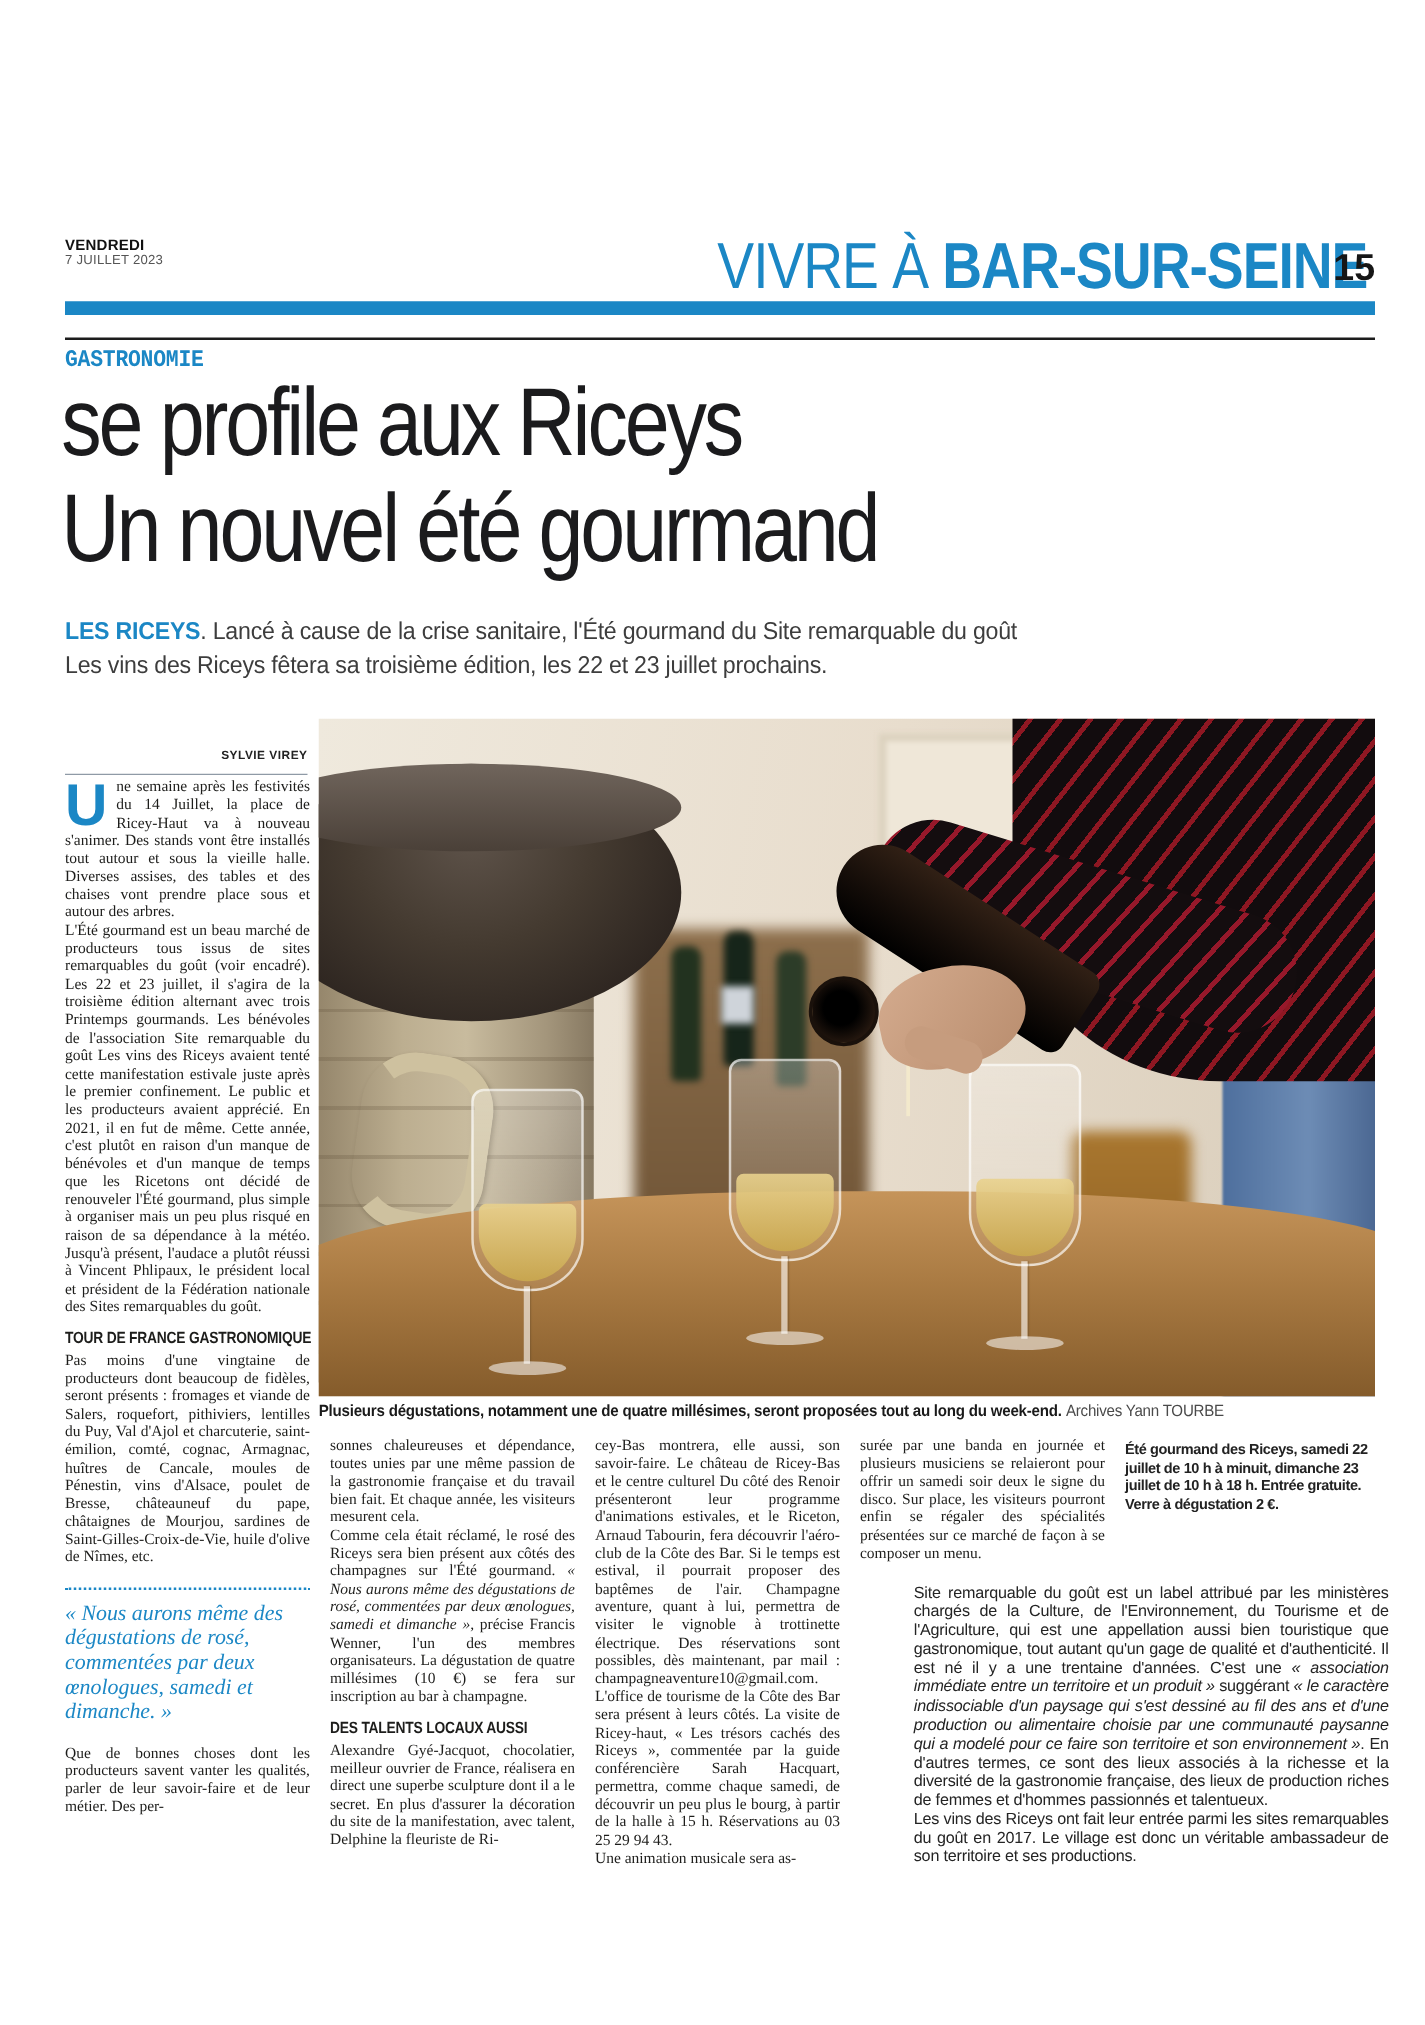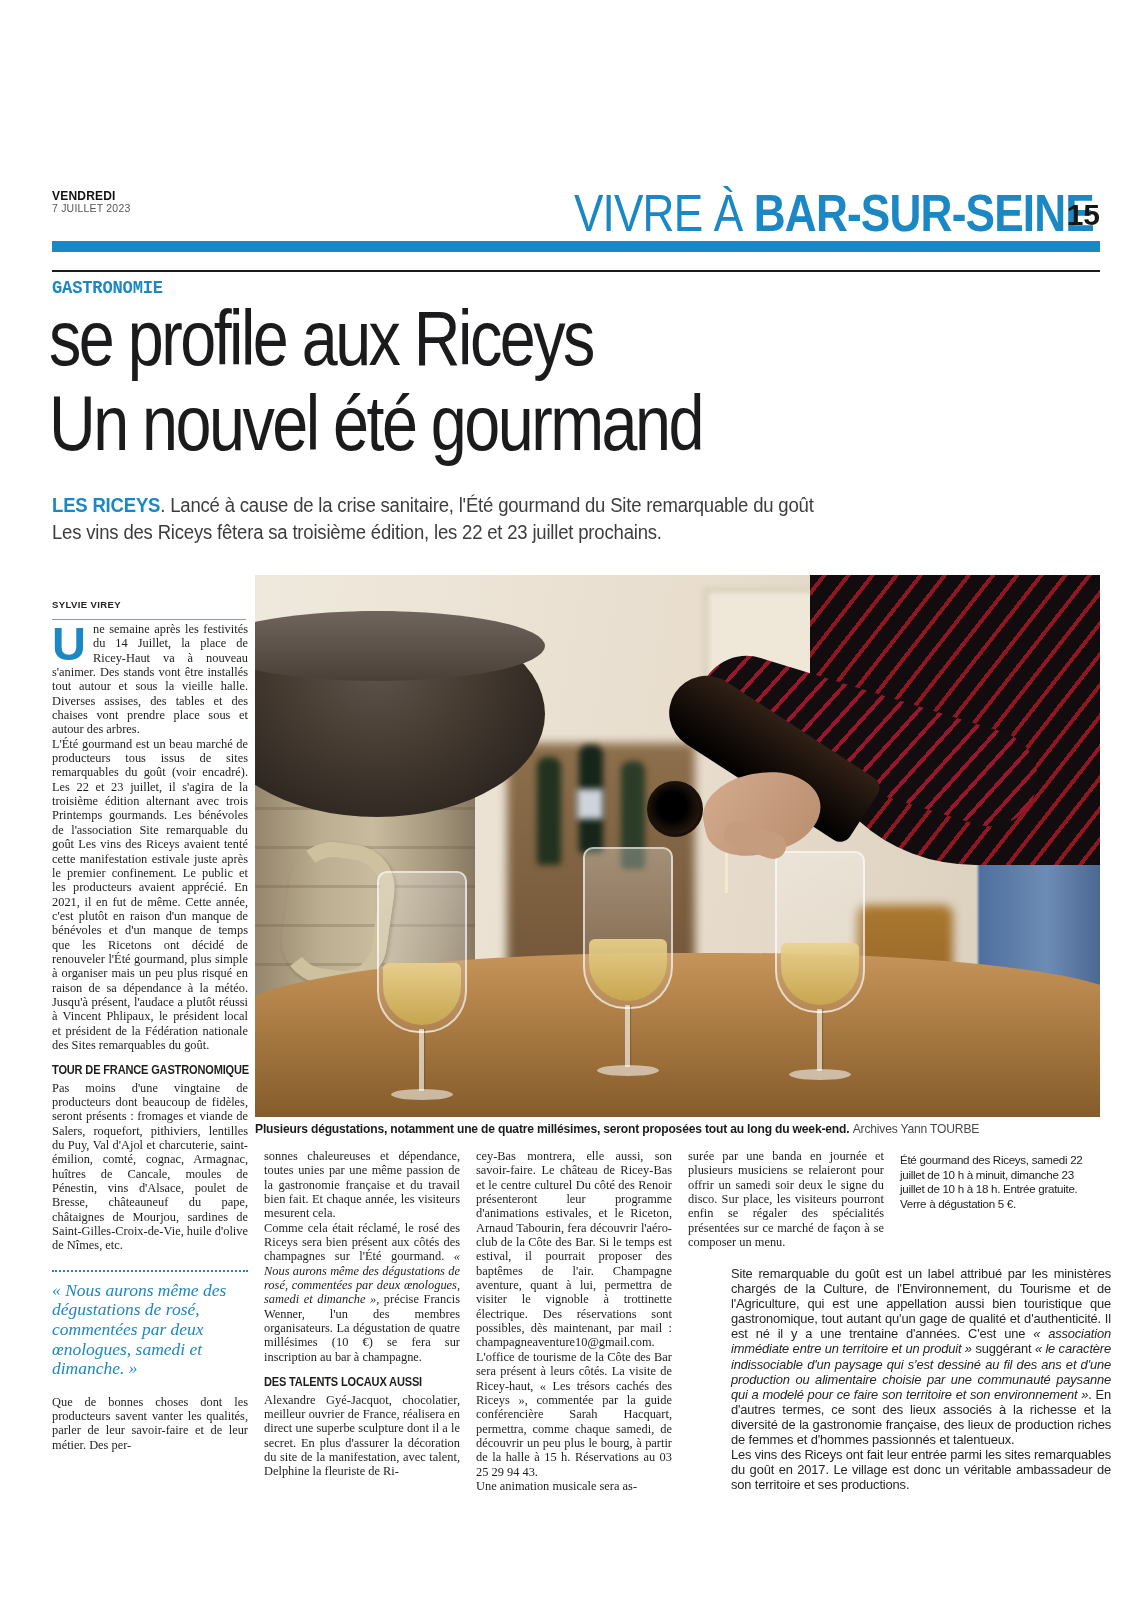--- a/index.html
+++ b/index.html
@@ -28,21 +28,21 @@
   .kicker .sx{transform:scaleX(.9);}
 
   .headline{left:49px;top:296px;color:#1b1b1d;}
   .headline .hl{font-size:77px;line-height:85px;font-weight:400;letter-spacing:-3px;display:block;}
   .headline .hl .sx{transform:scaleX(.84);white-space:nowrap;}
 
   .lede{left:52px;top:492px;width:1048px;font-size:19.5px;line-height:26.5px;color:#3d3d3d;letter-spacing:-.2px;}
   .lede .sx{transform:scaleX(.95);width:1102px;}
   .lede .lead-in{color:var(--blue);font-weight:bold;}
 
-  .byline{left:52px;top:594px;width:194px;border-bottom:1.5px solid #8f9aa6;padding-bottom:7px;}
+  .byline{left:52px;top:594px;width:194px;border-bottom:1.5px solid #8f9aa6;padding-bottom:7px;text-align:right;}
   .byline span{font-weight:bold;font-size:9.5px;letter-spacing:.4px;color:#222;}
 
   
   .col{font-family:"Liberation Serif", serif;font-size:12.4px;line-height:14.35px;
        text-align:justify;color:var(--ink);}
   .col p{margin:0;}
   .col1{left:52px;top:622px;width:196px;}
   .col2{left:264px;top:1149px;width:196px;}
   .col3{left:476px;top:1149px;width:196px;}
   .col4{left:688px;top:1149px;width:196px;}
@@ -52,21 +52,21 @@
            font-weight:bold;font-size:47px;line-height:40px;padding:2px 7px 0 0;}
   .subhead{font-family:"Liberation Sans",sans-serif;font-weight:bold;font-size:13px;
            letter-spacing:-.2px;margin:11px 0 3px;white-space:nowrap;}
   .subhead .sx{transform:scaleX(.85);}
   .dotted{border:0;border-top:2.5px dotted var(--blue);margin:17px 0 9px;}
   .pullquote{font-family:"Liberation Serif",serif;font-style:italic;color:var(--blue);
              font-size:17.5px;line-height:19.6px;text-align:left;margin:0 0 16px;}
   .itl{font-style:italic;}
   .sq{display:inline-block;width:9px;height:9px;background:var(--blue);margin-left:4px;}
   .info{font-family:"Liberation Sans",sans-serif;font-size:11.6px;line-height:14.6px;
-        font-weight:normal;letter-spacing:-.3px;color:#222;text-align:left;margin-top:4px;}
+        font-weight:bold;letter-spacing:-.3px;color:#222;text-align:left;margin-top:4px;}
 
   
   .photo{left:255px;top:575px;width:845px;height:542px;overflow:hidden;
          background:linear-gradient(100deg,#efe9dd 0%,#e8ddcd 50%,#d8ccb9 100%);}
   .photo *{position:absolute;}
   .ph-frame{left:448px;top:12px;width:116px;height:108px;background:#efe7d8;border:6px solid #dcd2bf;filter:blur(2px);}
   .ph-shelf{left:252px;top:168px;width:188px;height:262px;background:linear-gradient(#8d6f4c,#6f5436);filter:blur(5px);}
   .ph-bot{width:24px;height:108px;border-radius:9px 9px 4px 4px;filter:blur(3px);}
   .ph-bot.b1{left:282px;top:182px;background:#22321f;}
   .ph-bot.b2{left:324px;top:170px;background:#16251a;}
@@ -228,21 +228,21 @@
   <p>Une animation musicale sera as-</p>
 </div>
 
 <div class="abs col col4">
   <p>surée par une banda en journée et plusieurs musiciens se relaieront pour offrir un samedi soir deux le signe du disco. Sur place, les visiteurs pourront enfin se régaler des spécialités présentées sur ce marché de façon à se composer un menu.</p>
 </div>
 
 <div class="abs col col5">
   <div class="info">
     <div>Été gourmand des Riceys, samedi 22 juillet de 10 h à minuit, dimanche 23 juillet de 10 h à 18 h. Entrée gratuite.</div>
-    <div>Verre à dégustation 5 €.</div>
+    <div>Verre à dégustation 2 €.</div>
   </div>
 </div>
 
 <div class="abs box">
   <div class="box-body">
     <p><span>Site remarquable du goût est un label attribué par les ministères chargés de la Culture, de l'Environnement, du Tourisme et de l'Agriculture, qui est une appellation aussi bien touristique que gastronomique, tout autant qu'un gage de qualité et d'authenticité. Il est né il y a une trentaine d'années. C'est une </span><span class="itl">« association immédiate entre un territoire et un produit »</span><span> suggérant </span><span class="itl">« le caractère indissociable d'un paysage qui s'est dessiné au fil des ans et d'une production ou alimentaire choisie par une communauté paysanne qui a modelé pour ce faire son territoire et son environnement »</span><span>. En d'autres termes, ce sont des lieux associés à la richesse et la diversité de la gastronomie française, des lieux de production riches de femmes et d'hommes passionnés et talentueux.</span></p>
     <p>Les vins des Riceys ont fait leur entrée parmi les sites remarquables du goût en 2017. Le village est donc un véritable ambassadeur de son territoire et ses productions.</p>
   </div>
 </div>
 

